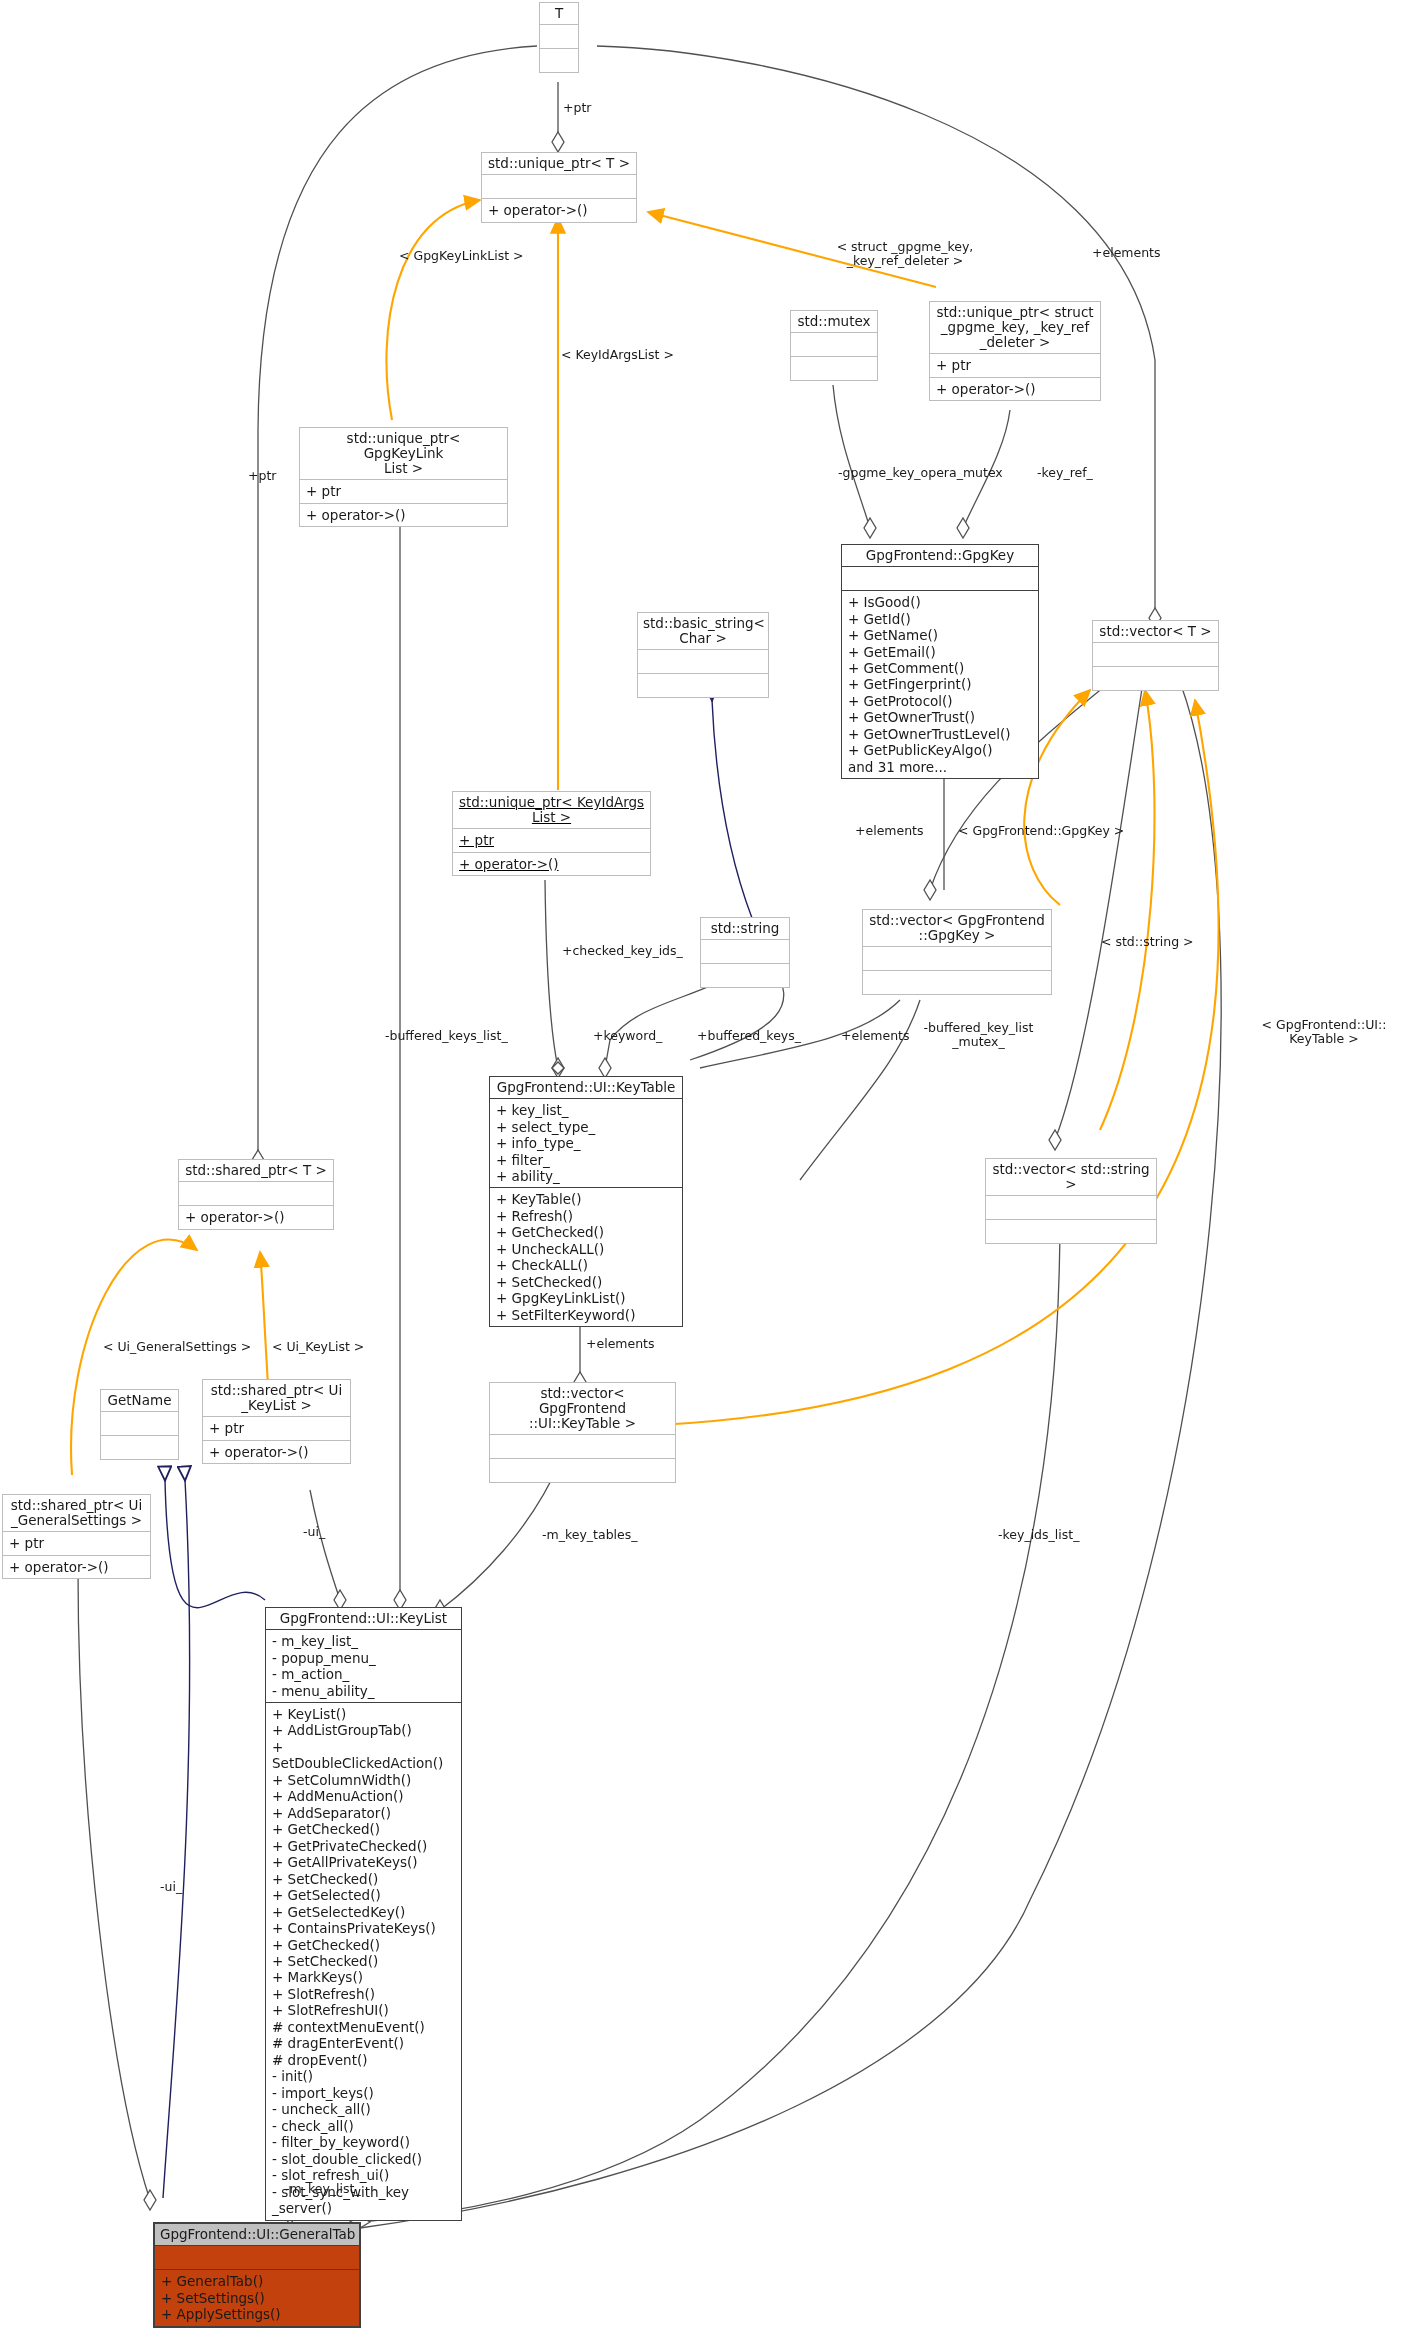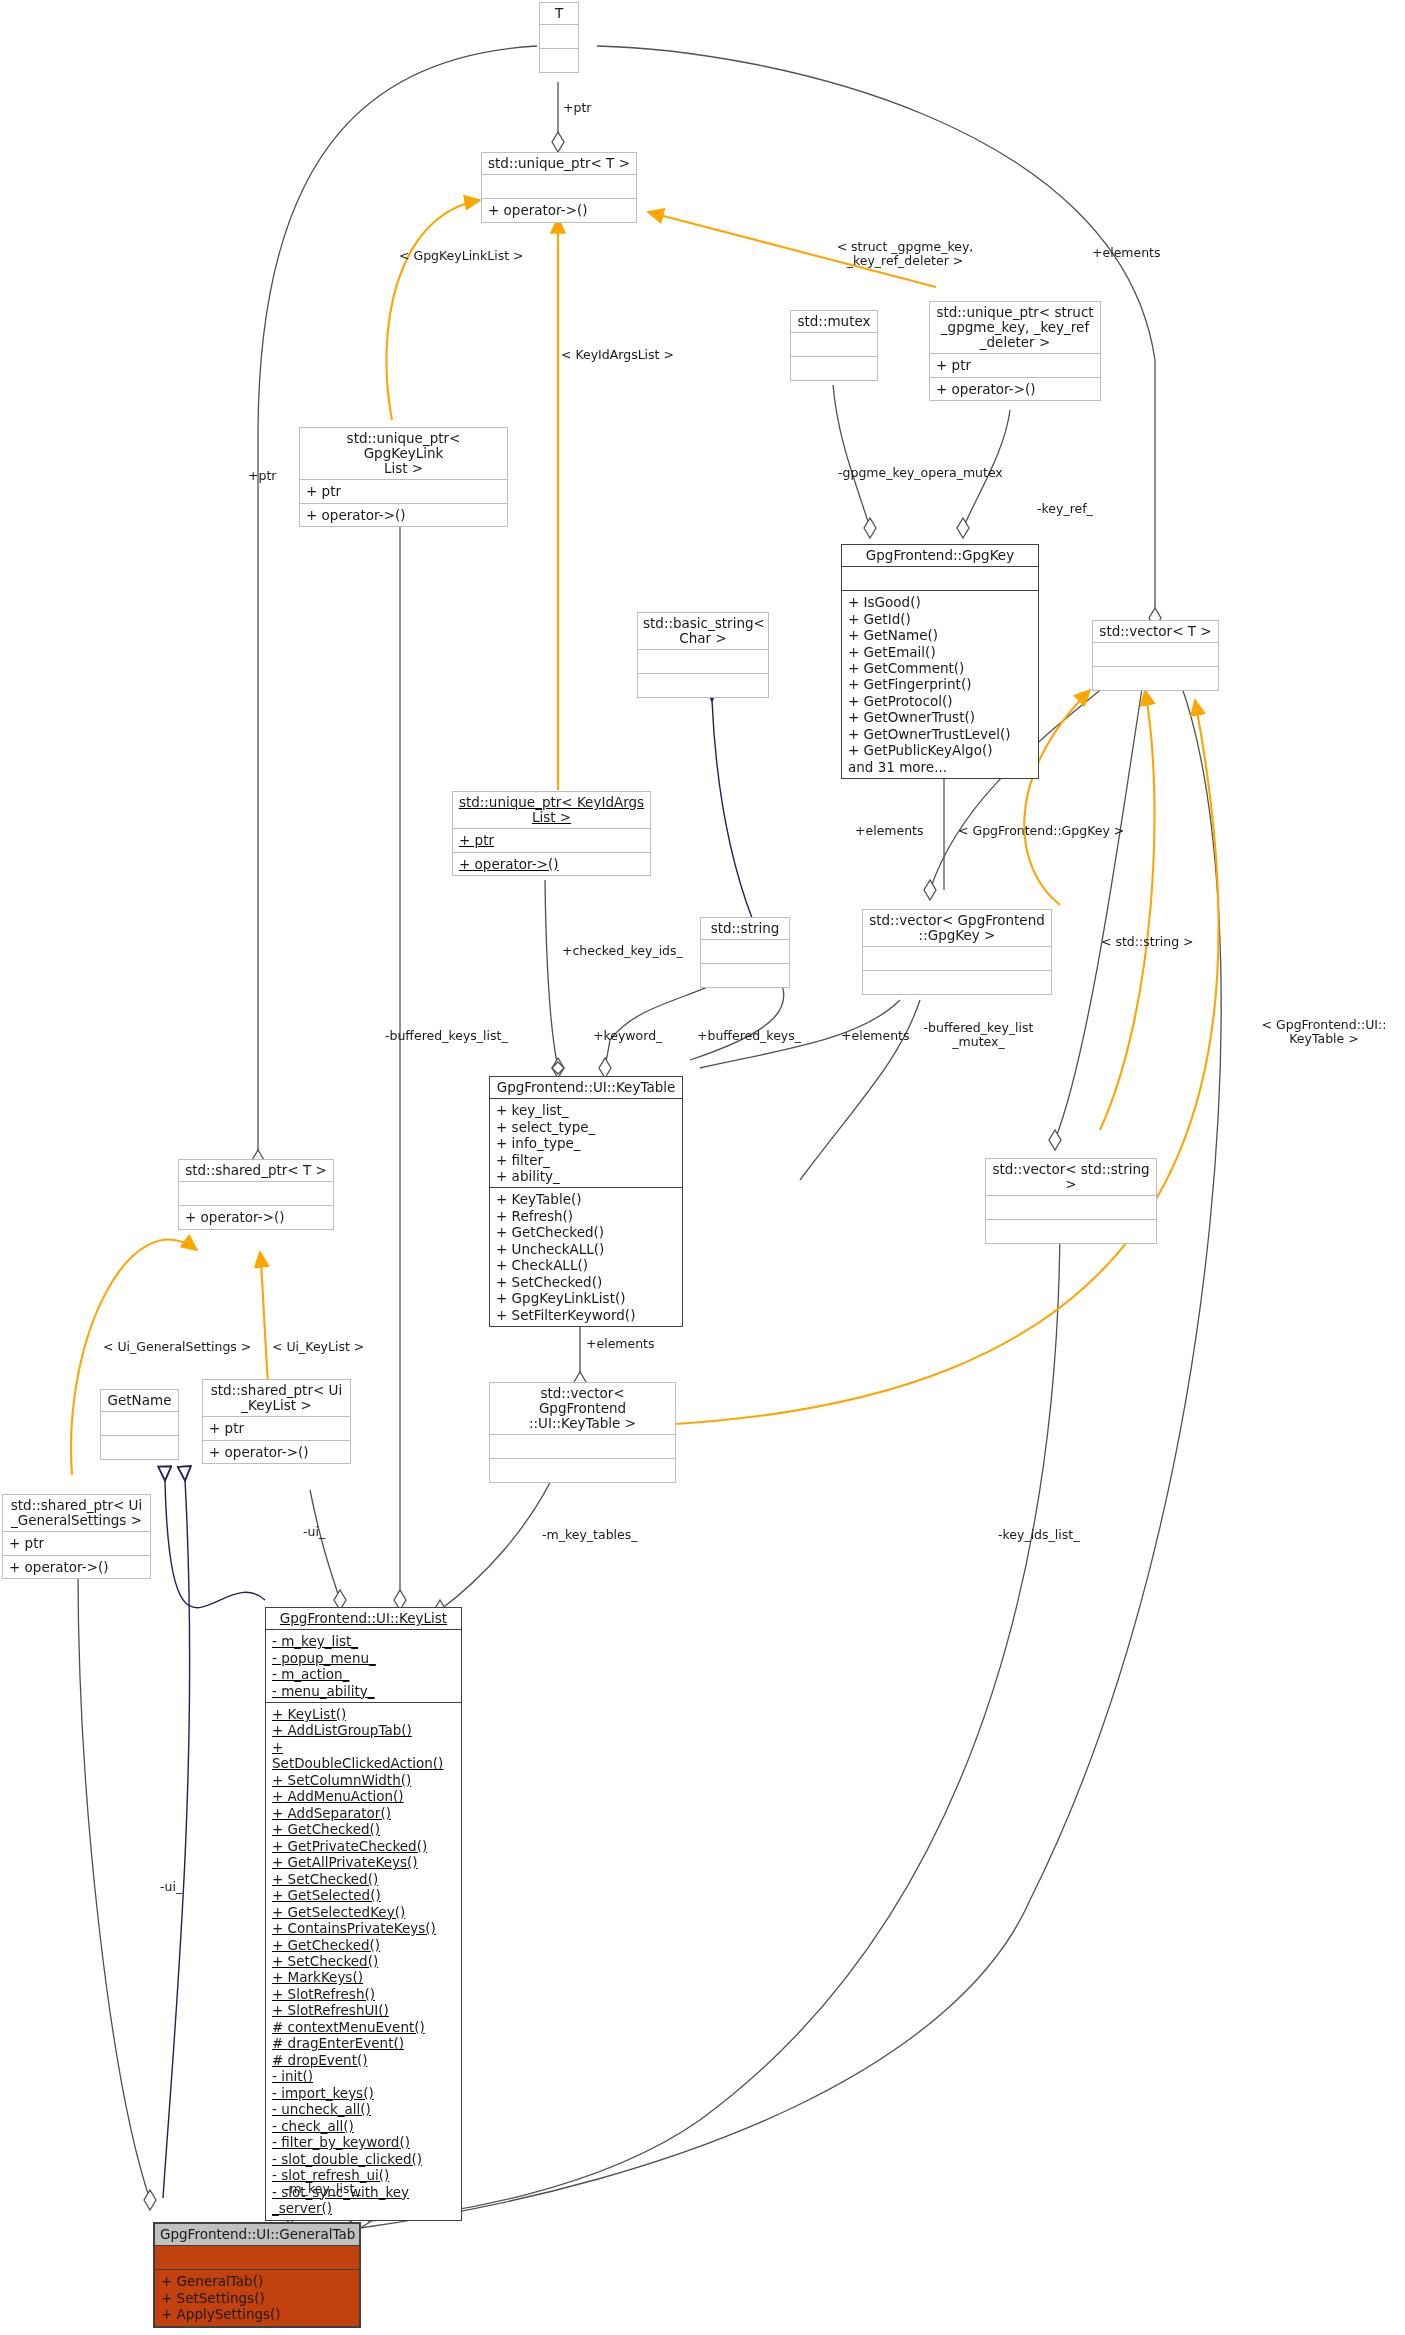--- a/index.html
+++ b/index.html
@@ -273,21 +273,21 @@
     <div class="sec">+ operator-&gt;()</div>
   </div>
 
   <div class="node" style="left:489px;top:1382px;width:187px;">
     <div class="title">std::vector&lt; GpgFrontend
 ::UI::KeyTable &gt;</div>
     <div class="sec empty"></div>
     <div class="sec empty"></div>
   </div>
 
-  <div class="node strong" style="left:265px;top:1607px;width:197px;text-decoration:underline;">
+  <div class="node strong" style="left:265px;top:1607px;width:197px;">
     <div class="title">GpgFrontend::UI::KeyList</div>
     <div class="sec">- m_key_list_
 - popup_menu_
 - m_action_
 - menu_ability_</div>
     <div class="sec">+ KeyList()
 + AddListGroupTab()
 + SetDoubleClickedAction()
 + SetColumnWidth()
 + AddMenuAction()
@@ -327,21 +327,21 @@
   </div>
 
   <div class="edge-label" style="left:563px;top:101px;">+ptr</div>
   <div class="edge-label" style="left:399px;top:249px;">&lt; GpgKeyLinkList &gt;</div>
   <div class="edge-label" style="left:561px;top:348px;">&lt; KeyIdArgsList &gt;</div>
   <div class="edge-label c" style="left:810px;top:240px;width:190px;">&lt; struct _gpgme_key,
 _key_ref_deleter &gt;</div>
   <div class="edge-label" style="left:1092px;top:246px;">+elements</div>
   <div class="edge-label" style="left:248px;top:469px;">+ptr</div>
   <div class="edge-label" style="left:838px;top:466px;">-gpgme_key_opera_mutex</div>
-  <div class="edge-label" style="left:1037px;top:466px;margin-top:36px;">-key_ref_</div>
+  <div class="edge-label" style="left:1037px;top:466px;">-key_ref_</div>
   <div class="edge-label" style="left:855px;top:824px;">+elements</div>
   <div class="edge-label" style="left:958px;top:824px;">&lt; GpgFrontend::GpgKey &gt;</div>
   <div class="edge-label" style="left:1101px;top:935px;">&lt; std::string &gt;</div>
   <div class="edge-label c" style="left:1249px;top:1018px;width:150px;">&lt; GpgFrontend::UI::
 KeyTable &gt;</div>
   <div class="edge-label" style="left:562px;top:944px;">+checked_key_ids_</div>
   <div class="edge-label" style="left:385px;top:1029px;">-buffered_keys_list_</div>
   <div class="edge-label" style="left:593px;top:1029px;">+keyword_</div>
   <div class="edge-label" style="left:697px;top:1029px;">+buffered_keys_</div>
   <div class="edge-label" style="left:841px;top:1029px;">+elements</div>

